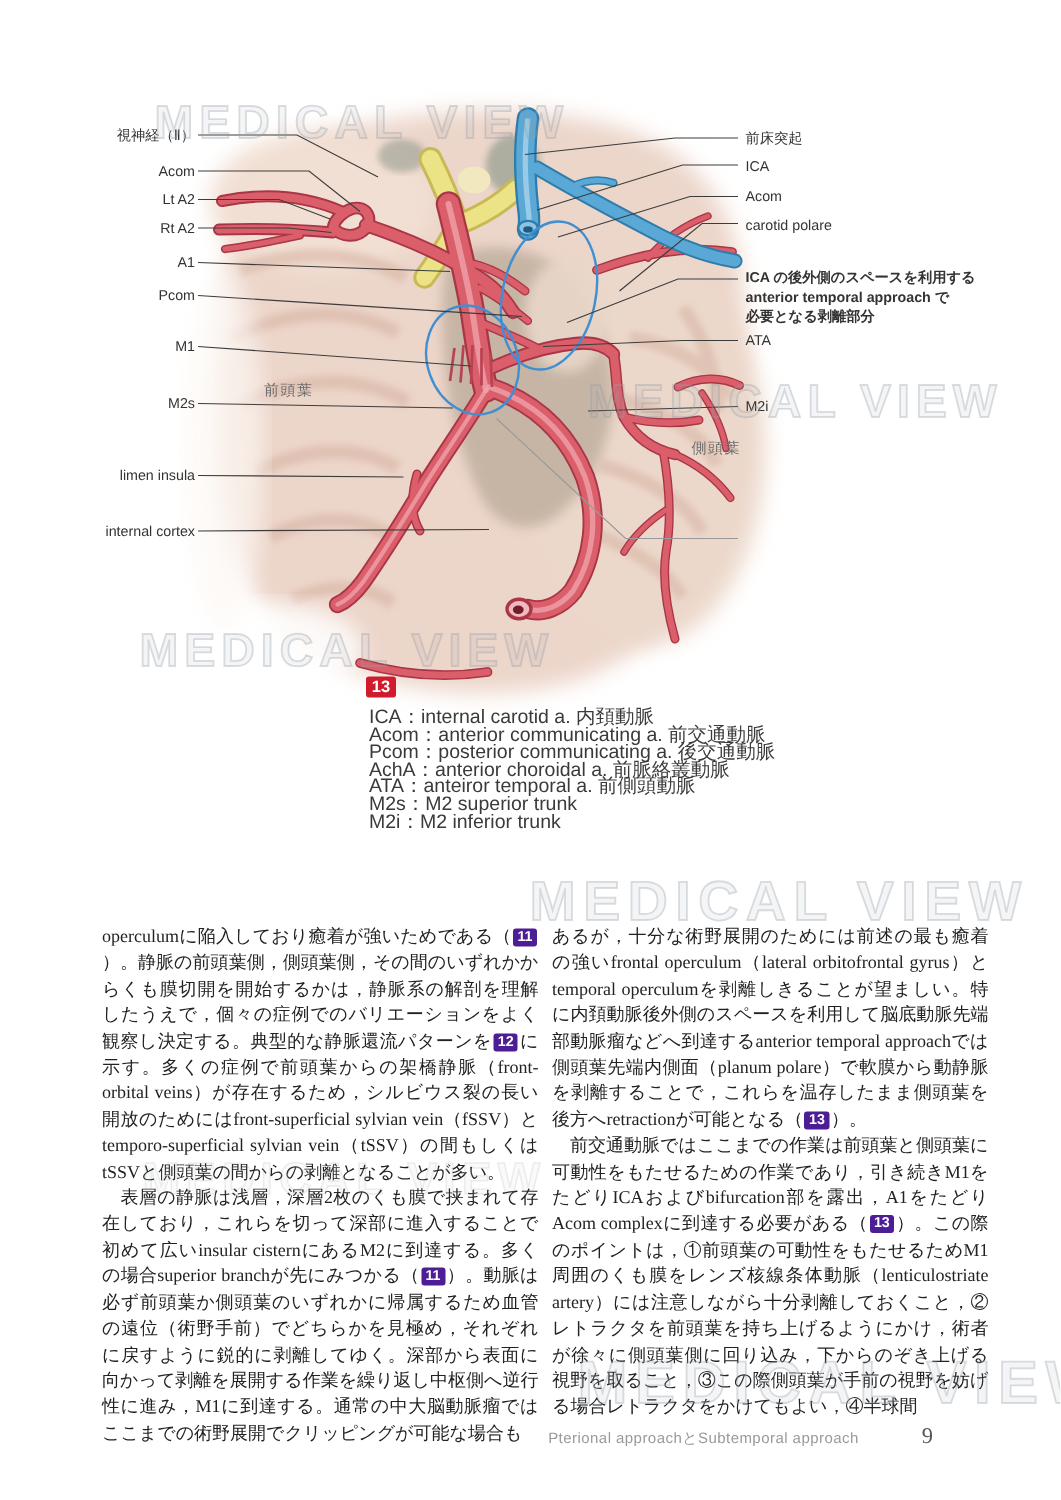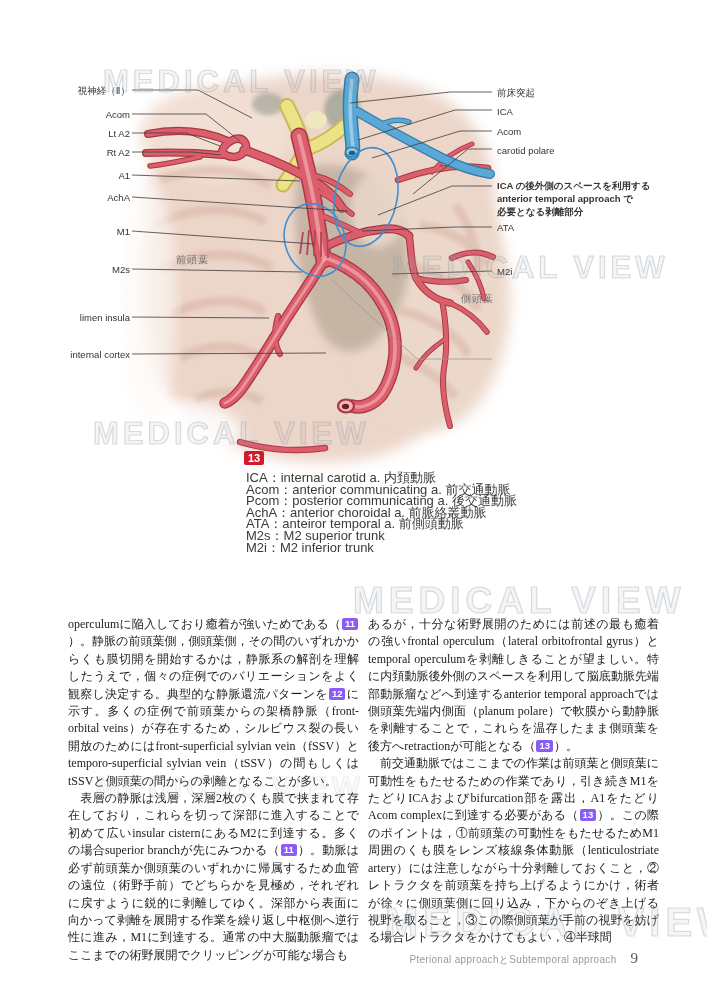--- a/index.html
+++ b/index.html
@@ -40,28 +40,28 @@
   
   .column{
     position:absolute; top:616px; width:291px; z-index:3;
     font-family:"Liberation Serif", serif; font-size:12px; line-height:17.4px;
     color:#222; text-align:justify;
   }
   .col-left{ left:68px;}
   .col-right{ left:368px;}
   .column p{ margin:0; padding:0;}
   .figref{
-    display:inline-block; background:#8b5cf6; color:#fff; font-weight:bold;
+    display:inline-block; background:#4c1d95; color:#fff; font-weight:bold;
     font-family:"Liberation Sans", sans-serif; font-size:9.5px; line-height:12px;
     padding:0 3px; border-radius:2px; margin:0 1px; position:relative; top:-1px;
   }
   
   .footer{
-    position:absolute; left:300px; top:950px; width:338px; z-index:3;
-    display:flex; justify-content:flex-end; align-items:flex-end;
+    position:absolute; left:284px; top:950px; width:338px; z-index:3;
+    display:flex; justify-content:flex-end; align-items:center;gap:28px;
   }
   .footer-chapter{ font-size:10px; color:#9a9a9a; letter-spacing:.3px;}
   .footer-page{ font-size:15px; color:#555; margin-left:14px; font-family:"Liberation Serif", serif;}
   
   svg.art{ position:absolute; left:0; top:0; z-index:2; pointer-events:none;}
   .v-out{fill:none; stroke:#a93546; stroke-linecap:round; stroke-linejoin:round;}
   .v-in {fill:none; stroke:#db5f6b; stroke-linecap:round; stroke-linejoin:round;}
   .v-hl {fill:none; stroke:#f0a5ad; stroke-linecap:round; opacity:.75;}
   .b-out{fill:none; stroke:#2e7cab; stroke-linecap:round;}
   .b-in {fill:none; stroke:#5aa8d6; stroke-linecap:round;}
@@ -268,21 +268,21 @@
   <div class="wm wm3">MEDICAL VIEW</div>
   <div class="wm wm4">MEDICAL VIEW</div>
   <div class="wm wm5">MEDICAL VIEW</div>
   <div class="wm wm6">MEDICAL VIEW</div>
 
   <div class="fig-label lbl-l" style="top:85px">視神経（Ⅱ）</div>
   <div class="fig-label lbl-l" style="top:109px">Acom</div>
   <div class="fig-label lbl-l" style="top:127.5px">Lt A2</div>
   <div class="fig-label lbl-l" style="top:146.5px">Rt A2</div>
   <div class="fig-label lbl-l" style="top:170px">A1</div>
-  <div class="fig-label lbl-l" style="top:191.5px">AchA</div>
+  <div class="fig-label lbl-l" style="top:191.5px">Pcom</div>
   <div class="fig-label lbl-l" style="top:226px">M1</div>
   <div class="fig-label lbl-l" style="top:264px">M2s</div>
   <div class="fig-label lbl-l" style="top:311.5px">limen insula</div>
   <div class="fig-label lbl-l" style="top:348.5px">internal cortex</div>
 
   <div class="fig-label lbl-r" style="top:87px">前床突起</div>
   <div class="fig-label lbl-r" style="top:105.5px">ICA</div>
   <div class="fig-label lbl-r" style="top:126px">Acom</div>
   <div class="fig-label lbl-r" style="top:144.5px">carotid polare</div>
   <div class="lbl-note" style="position:absolute;top:179px;z-index:3">

